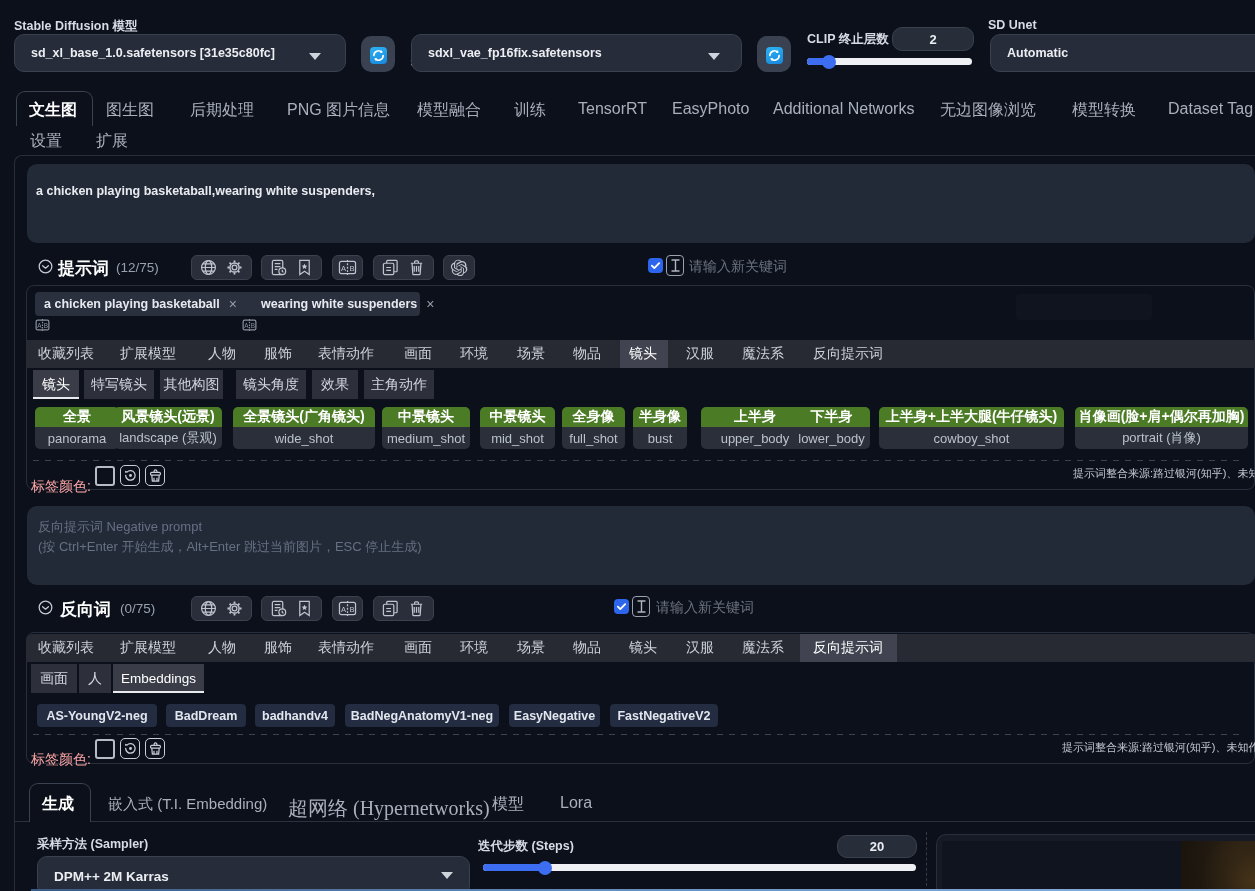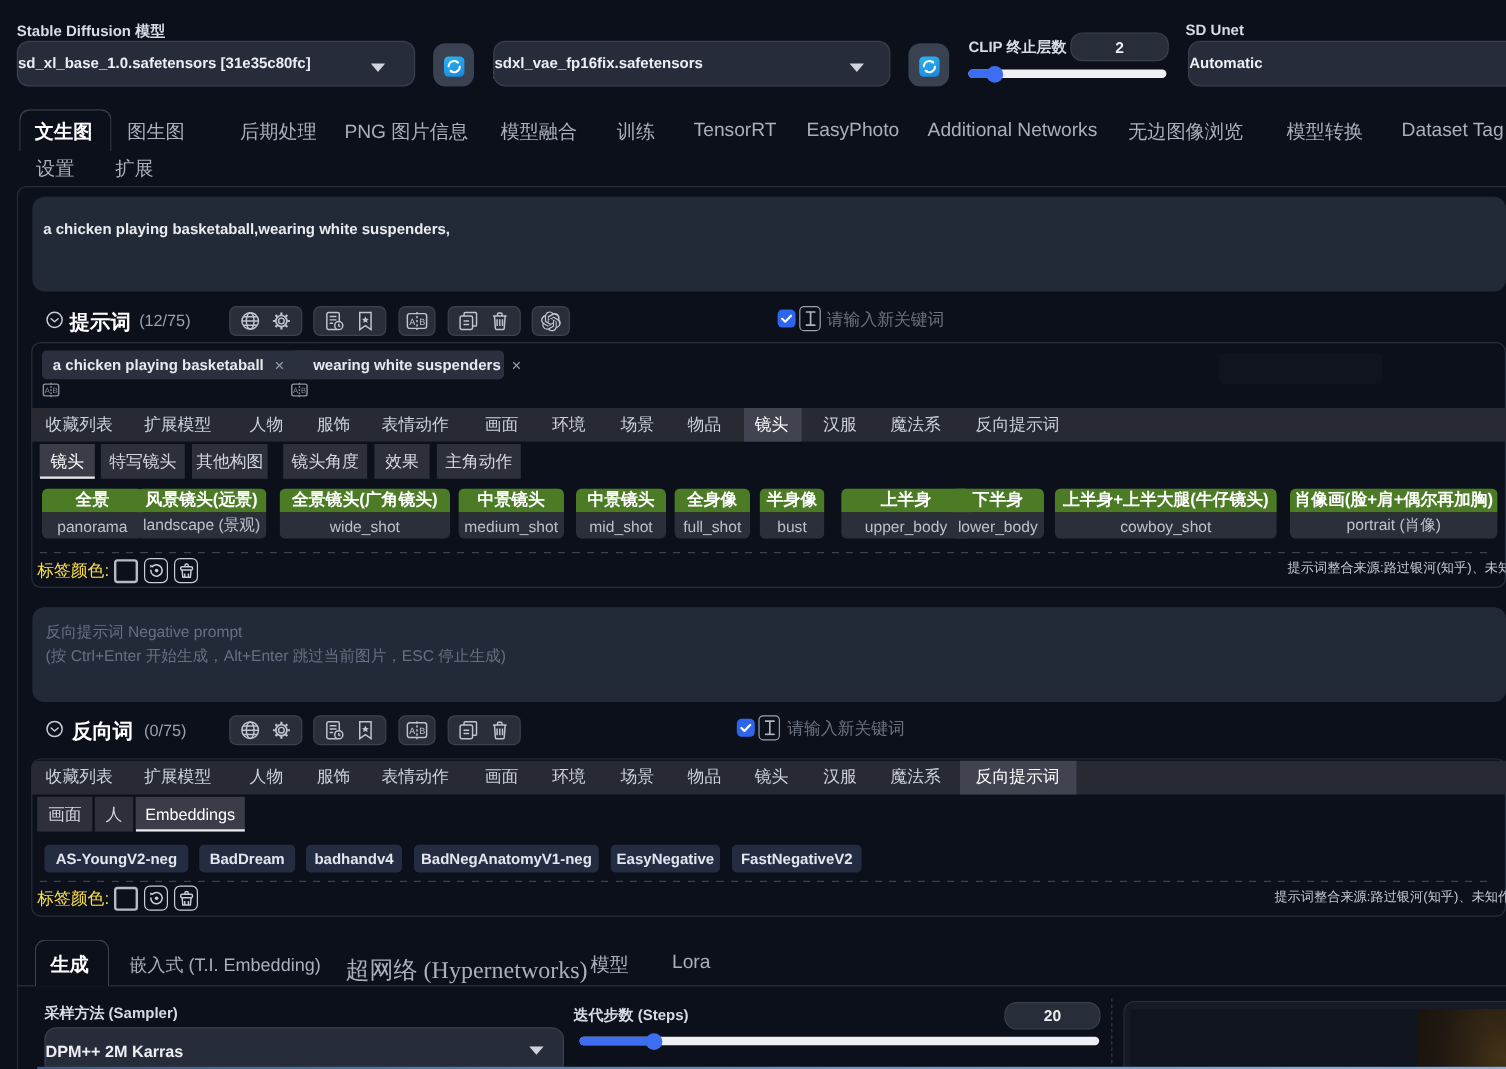--- a/index.html
+++ b/index.html
@@ -1,19 +1,19 @@
 <!DOCTYPE html>
 <html><head><meta charset="utf-8">
 <style>
 html,body{margin:0;padding:0;width:1255px;height:891px;overflow:hidden;background:#0c101b;
  font-family:"Liberation Sans",sans-serif;}
 *{box-sizing:border-box;}
 .abs{position:absolute;}
 .lbl{color:#d7dbe3;font-size:12.5px;font-weight:600;}
-.dd{background:#262c39;border:1px solid #39404e;border-radius:10px;height:38px;display:flex;align-items:center;color:#eceef2;font-size:12.5px;font-weight:600;}
+.dd{background:#262c39;border:1px solid #39404e;border-radius:10px;height:38px;display:flex;align-items:center;color:#eceef2;font-size:12.5px;font-weight:600;padding-left:16px;}
 .caret{width:0;height:0;border-left:6.5px solid transparent;border-right:6.5px solid transparent;border-top:7.5px solid #cfd3db;position:absolute;}
 .rbtn{width:34px;height:36px;border-radius:10px;background:#3a4150;display:flex;align-items:center;justify-content:center;}
 .bluesq{width:17px;height:17px;border-radius:4px;background:linear-gradient(160deg,#2cb3f2,#1787dd);display:flex;align-items:center;justify-content:center;margin-top:2px;}
 .numin{background:#272e3a;border:1px solid #39404e;border-radius:10px;color:#eceef2;font-size:13px;font-weight:600;display:flex;align-items:center;justify-content:center;}
 .track{position:absolute;background:#eef0f3;border-radius:4px;}
 .fill{position:absolute;background:#3d6df0;border-radius:4px 0 0 4px;}
 .knob{position:absolute;background:#3d6df0;border-radius:50%;}
 .tabtx{position:absolute;color:#a9afbc;font-size:16px;white-space:nowrap;}
 .ta{position:absolute;background:#232a37;border-radius:10px;}
 .hdrname{position:absolute;color:#fff;font-size:17px;font-weight:700;white-space:nowrap;}
@@ -24,21 +24,21 @@
 .chip .x{color:#979fad;font-weight:400;margin-left:9px;font-size:14px;}
 .catbar{position:absolute;left:26px;width:1229px;height:28px;background:#282a33;}
 .cattx{position:absolute;color:#ccd1da;font-size:14px;top:5px;white-space:nowrap;}
 .catsel{position:absolute;top:0;height:28px;background:#414450;}
 .stab{position:absolute;height:29px;background:#2d2f3a;color:#d3d7df;font-size:14px;display:flex;align-items:center;justify-content:center;white-space:nowrap;}
 .stabsel{background:#3a3d48;color:#fff;box-shadow:inset 0 -2px 0 #e8eaee;}
 .gbtn{position:absolute;height:42px;border-radius:5px;overflow:hidden;}
 .gbtn .g{height:20px;background:#4b7b25;color:#fff;font-size:14px;font-weight:600;display:flex;align-items:center;justify-content:center;white-space:nowrap;}
 .gbtn .e{height:22px;background:#2b2f39;color:#bac2cd;font-size:13px;display:flex;align-items:center;justify-content:center;white-space:nowrap;}
 .dash{position:absolute;height:1px;background:repeating-linear-gradient(90deg,#3c4250 0 6px,rgba(0,0,0,0) 6px 12px);}
-.tagc{position:absolute;color:#fde047;font-size:14px;}
+.tagc{position:absolute;color:#fca5a5;font-size:14px;margin-top:11px;}
 .swatch{position:absolute;width:20px;height:20px;background:none;border:2px solid #b6bcc6;border-radius:3px;}
 .sqbtn{position:absolute;width:20px;height:21px;border:1.5px solid #c9cdd6;border-radius:5px;display:flex;align-items:center;justify-content:center;}
 .srctx{position:absolute;color:#c3c8d2;font-size:11px;white-space:nowrap;}
 .nchip{position:absolute;height:23px;background:#232c40;border-radius:4px;display:flex;align-items:center;justify-content:center;color:#e2e6ee;font-size:12.5px;font-weight:600;white-space:nowrap;}
 .cb{position:absolute;width:15px;height:15px;background:#2d65ec;border-radius:4px;display:flex;align-items:center;justify-content:center;}
 .ibeam{position:absolute;width:18px;height:21px;border:1.5px solid #9aa2b0;border-radius:4px;display:flex;align-items:center;justify-content:center;}
 svg{display:block;}
 </style></head>
 <body>
 
@@ -71,21 +71,21 @@
 <div class="track" style="left:807px;top:58px;width:165px;height:7px;"></div>
 <div class="fill" style="left:807px;top:58px;width:22px;height:7px;"></div>
 <div class="knob" style="left:822px;top:54.5px;width:14px;height:14px;"></div>
 
 <div class="abs lbl" style="left:988px;top:18px;">SD Unet</div>
 <div class="abs dd" style="left:990px;top:34px;width:266px;border-radius:10px 0 0 10px;">Automatic</div>
 
 <div class="abs" style="left:16px;top:91px;width:77px;height:35px;border:1px solid #3a4150;border-bottom:none;border-radius:9px 9px 0 0;"></div>
 <div class="tabtx" style="left:29px;top:100px;color:#fff;font-weight:700;">文生图</div>
 <div class="tabtx" style="left:106px;top:100px;">图生图</div>
-<div class="tabtx" style="left:190px;top:100px;margin-left:10px;">后期处理</div>
+<div class="tabtx" style="left:190px;top:100px;">后期处理</div>
 <div class="tabtx" style="left:287px;top:100px;">PNG 图片信息</div>
 <div class="tabtx" style="left:417px;top:100px;">模型融合</div>
 <div class="tabtx" style="left:514px;top:100px;">训练</div>
 <div class="tabtx" style="left:578px;top:100px;">TensorRT</div>
 <div class="tabtx" style="left:672px;top:100px;">EasyPhoto</div>
 <div class="tabtx" style="left:773px;top:100px;">Additional Networks</div>
 <div class="tabtx" style="left:940px;top:100px;">无边图像浏览</div>
 <div class="tabtx" style="left:1072px;top:100px;">模型转换</div>
 <div class="tabtx" style="left:1168px;top:100px;">Dataset Tag Editor</div>
 <div class="tabtx" style="left:30px;top:131px;">设置</div>

